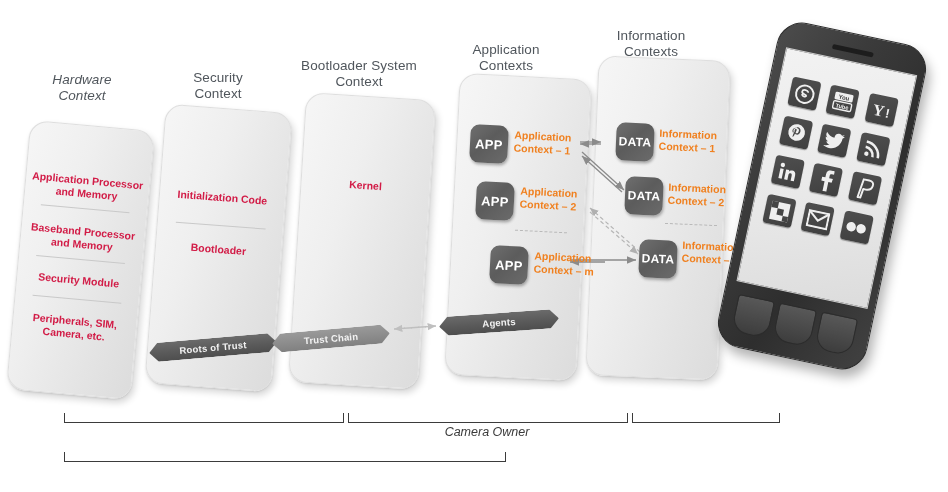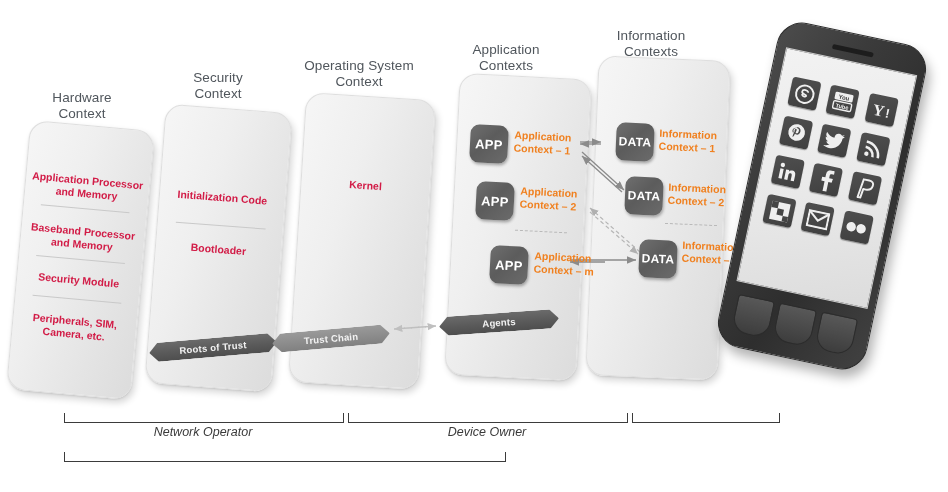--- a/index.html
+++ b/index.html
@@ -111,25 +111,25 @@
     flex:1;border-radius:4px 4px 16px 16px;
     background:linear-gradient(180deg,#585858 0%,#3d3d3d 100%);
     border:1px solid #2c2c2c;
   }
 </style>
 </head>
 <body>
 
 <div class="stage">
 
-  <div class="col-head" style="left:32px;top:90px;width:100px;">Hardware
+  <div class="col-head" style="left:32px;top:72px;width:100px;font-style:italic;">Hardware
 Context</div>
   <div class="col-head" style="left:168px;top:70px;width:100px;">Security
 Context</div>
-  <div class="col-head" style="left:288px;top:58px;width:142px;">Operating System
+  <div class="col-head" style="left:288px;top:58px;width:142px;">Bootloader System
 Context</div>
   <div class="col-head" style="left:452px;top:42px;width:108px;">Application
 Contexts</div>
   <div class="col-head" style="left:592px;top:28px;width:118px;">Information
 Contexts</div>
 
   <div class="panel" style="left:18px;top:125px;width:123px;height:268px;transform:rotate(5.2deg);transform-origin:50% 50%;">
     <div class="panel-inner">
       <div class="plabel" style="top:48px;">Application Processor
 and Memory</div>
@@ -340,22 +340,21 @@
       </div>
       <div class="phone-home">
         <i></i>
         <i></i>
         <i></i>
       </div>
     </div>
   </div>
 
   <div class="bracket" style="left:64px;top:413px;width:278px;"></div>
-  <div class="bk-label" style="left:64px;top:425px;width:278px;">Network Operator</div>
 
   <div class="bracket" style="left:348px;top:413px;width:278px;"></div>
-  <div class="bk-label" style="left:348px;top:425px;width:278px;">Device Owner</div>
+  <div class="bk-label" style="left:348px;top:425px;width:278px;">Camera Owner</div>
 
   <div class="bracket" style="left:632px;top:413px;width:146px;"></div>
 
   <div class="bracket" style="left:64px;top:452px;width:440px;"></div>
 
 </div>
 
 </body></html>

